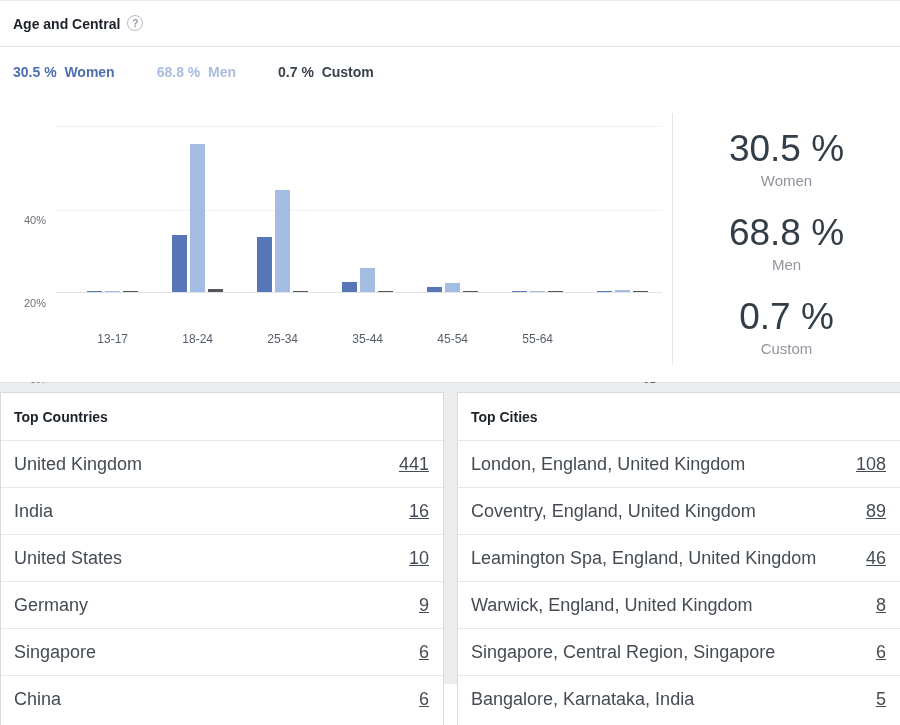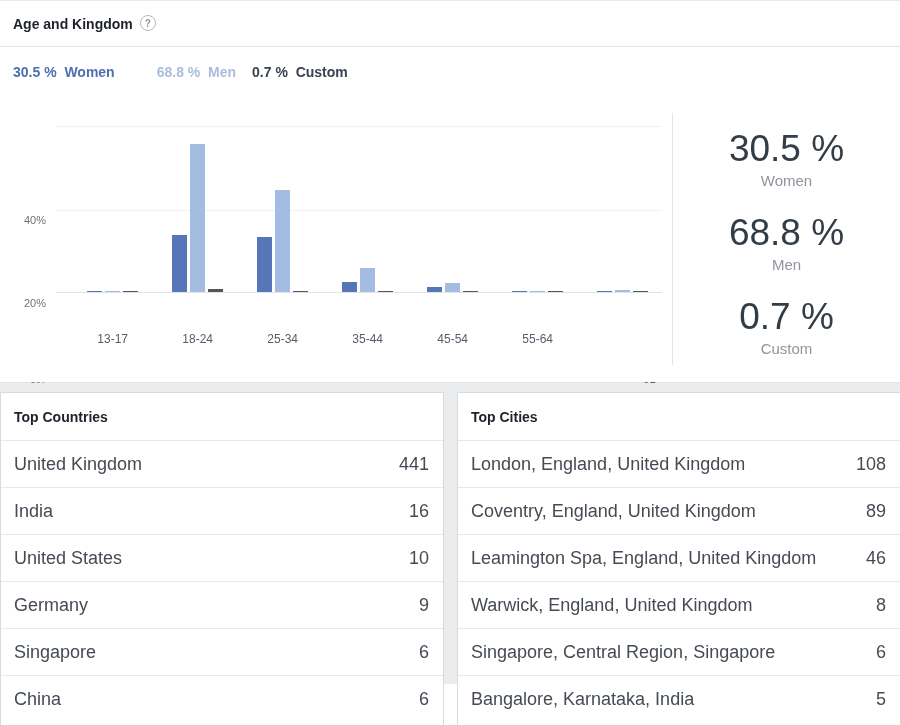--- a/index.html
+++ b/index.html
@@ -14,21 +14,21 @@
                   display:flex; align-items:flex-start; }
   .panel-title { font-size:14px; font-weight:bold; color:#1d2129; line-height:18px; }
   .help-icon { display:inline-flex; align-items:center; justify-content:center;
                width:16px; height:16px; border:1px solid #b6bac0; border-radius:50%;
                color:#9197a0; font-size:10px; font-weight:bold; margin-left:7px; margin-top:0px;
                cursor:default; }
 
   .legend-row { padding:17px 0 0 13px; display:flex; align-items:baseline; }
   .legend-item { font-size:14px; font-weight:bold; }
   .legend-women  { color:#4d6fb0; margin-right:42px; }
-  .legend-men    { color:#a9bcdd; }
+  .legend-men    { color:#a9bcdd; margin-right:26px; }
   .legend-custom { color:#3a414e;margin-left:16px; }
 
   
   .chart-wrap { position:absolute; left:0; top:100px; width:672px; height:283px; }
   .plot { position:absolute; left:56px; top:25px; width:606px; height:167px;
           border-top:1px solid #f1f1f2; border-bottom:1px solid #e1e2e6; }
   .gridline-mid { position:absolute; left:0; right:0; top:83px; height:1px; background:#f1f1f2; }
   .ytick { position:absolute; width:46px; text-align:right; font-size:11px; color:#6d7278;
            line-height:14px; left:0; }
   .xtick { position:absolute; width:70px; text-align:center; font-size:12px; color:#565d69;
@@ -50,29 +50,29 @@
   .bottom-section { position:relative; width:900px; height:301px; background:#ebecee; }
   .card { position:absolute; top:9px; background:#fff; border:1px solid #d8dade; }
   .card-countries { left:0; width:444px; height:340px; }
   .card-cities { left:457px; width:458px; height:340px; }
   .card-title-row { height:47px; display:flex; align-items:center; padding:0 14px 0 13px; }
   .card-title { font-size:14px; font-weight:bold; color:#1d2129; }
   .t-row { height:47px; border-top:1px solid #e7e8ea; display:flex; align-items:center;
            justify-content:space-between; padding:0 14px 0 13px; font-size:18px; color:#454b54; }
   .card-cities .t-row, .card-cities .card-title-row { padding-right:28px; }
   .t-label { white-space:nowrap; }
-  .t-value { white-space:nowrap; }
+  .t-value { white-space:nowrap;text-decoration:underline; }
 </style>
 </head>
 <body>
 
 <div class="top-section">
 
   <div class="panel-header">
-    <span class="panel-title">Age and Kingdom</span>
+    <span class="panel-title">Age and Central</span>
     <span class="help-icon">?</span>
   </div>
 
   <div class="legend-row">
     <span class="legend-item legend-women"><span>30.5 %</span>&nbsp;&nbsp;<span>Women</span></span>
     <span class="legend-item legend-men"><span>68.8 %</span>&nbsp;&nbsp;<span>Men</span></span>
     <span class="legend-item legend-custom"><span>0.7 %</span>&nbsp;&nbsp;<span>Custom</span></span>
   </div>
 
   <div class="chart-wrap">

